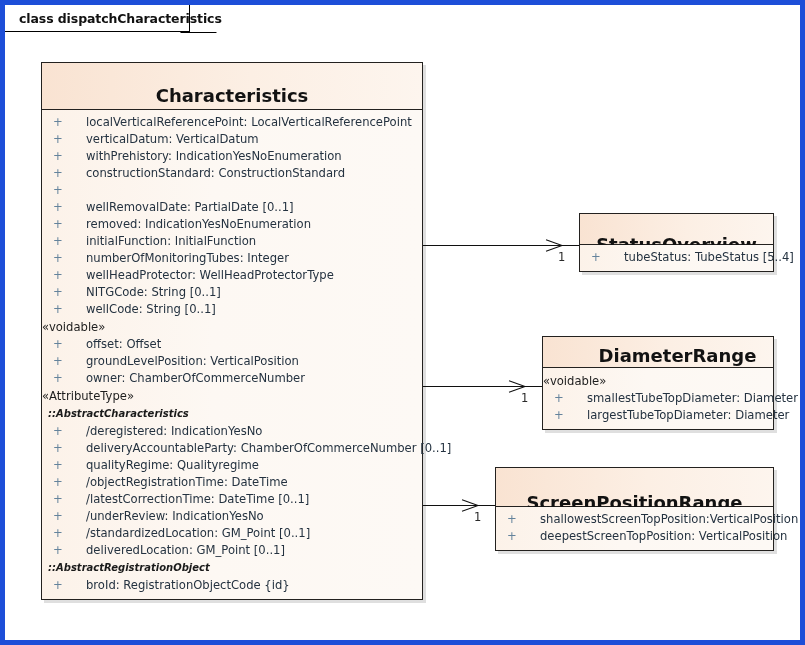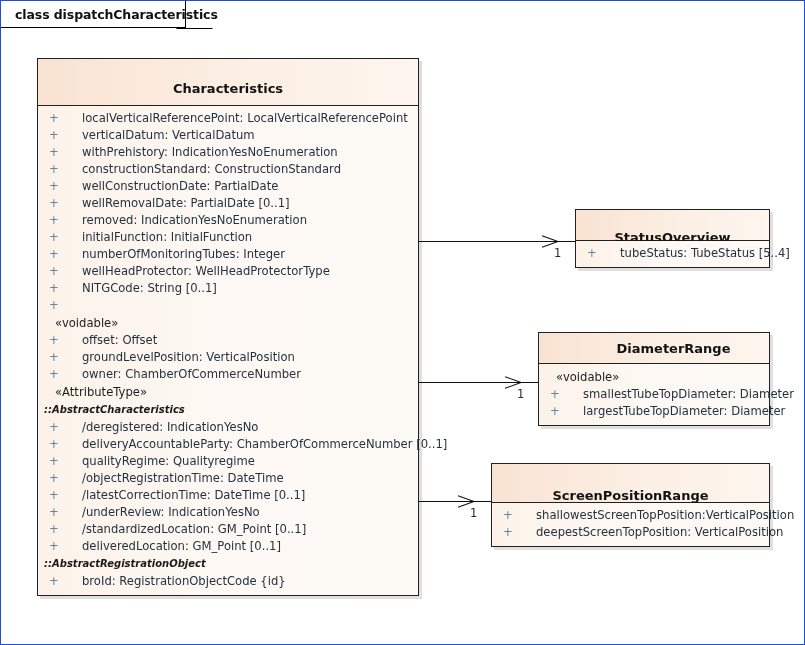--- a/index.html
+++ b/index.html
@@ -8,21 +8,21 @@
     background: #ffffff;
   }
   body {
     font-family: "DejaVu Sans", sans-serif;
   }
   #canvas {
     position: relative;
     width: 805px;
     height: 645px;
     background: #ffffff;
-    border: 1px solid #1d4ed8;
+    border: 5px solid #1d4ed8;
     box-sizing: border-box;
     overflow: hidden;
   }
 
   
   #title-tab {
     position: absolute;
     left: 0px;
     top: 0px;
     height: 27px;
@@ -77,21 +77,21 @@
     right: 7px;
     top: 3px;
     font-size: 12px;
     font-style: italic;
     color: #1a1a1a;
     white-space: nowrap;
     margin-top: 44px;
   }
   .uml-title {
     text-align: center;
-    font-size: 13px;
+    font-size: 18px;
     font-weight: bold;
     color: #121212;
     white-space: nowrap;
   }
   .uml-body {
     position: relative;
     box-sizing: border-box;
     padding: 4px 0 5px 0;
     background: linear-gradient(to right, #fcf2e9 0%, #fdf8f3 45%, #fdf9f5 100%);
   }
@@ -113,21 +113,20 @@
   .attr-text {
     position: absolute;
     left: 44px;
     top: 0;
     color: #243240;
   }
   .stereo-row {
     position: relative;
     height: 18px;
     line-height: 18px;
-    padding-left: 17px;
     white-space: nowrap;
     font-size: 11.6px;
     color: #1d1d1d;
   }
   .section-row {
     position: relative;
     height: 18px;
     line-height: 18px;
     padding-left: 6px;
     white-space: nowrap;
@@ -192,21 +191,20 @@
         <div class="attr-row">
           <span class="attr-vis">+</span>
           <span class="attr-text">withPrehistory: IndicationYesNoEnumeration</span>
         </div>
         <div class="attr-row">
           <span class="attr-vis">+</span>
           <span class="attr-text">constructionStandard: ConstructionStandard</span>
         </div>
         <div class="attr-row">
           <span class="attr-vis">+</span>
-          <span class="attr-text">wellConstructionDate: PartialDate</span>
         </div>
         <div class="attr-row">
           <span class="attr-vis">+</span>
           <span class="attr-text">wellRemovalDate: PartialDate [0..1]</span>
         </div>
         <div class="attr-row">
           <span class="attr-vis">+</span>
           <span class="attr-text">removed: IndicationYesNoEnumeration</span>
         </div>
         <div class="attr-row">
@@ -220,20 +218,21 @@
         <div class="attr-row">
           <span class="attr-vis">+</span>
           <span class="attr-text">wellHeadProtector: WellHeadProtectorType</span>
         </div>
         <div class="attr-row">
           <span class="attr-vis">+</span>
           <span class="attr-text">NITGCode: String [0..1]</span>
         </div>
         <div class="attr-row">
           <span class="attr-vis">+</span>
+          <span class="attr-text">wellCode: String [0..1]</span>
         </div>
         <div class="stereo-row">«voidable»</div>
         <div class="attr-row">
           <span class="attr-vis">+</span>
           <span class="attr-text">offset: Offset</span>
         </div>
         <div class="attr-row">
           <span class="attr-vis">+</span>
           <span class="attr-text">groundLevelPosition: VerticalPosition</span>
         </div>

